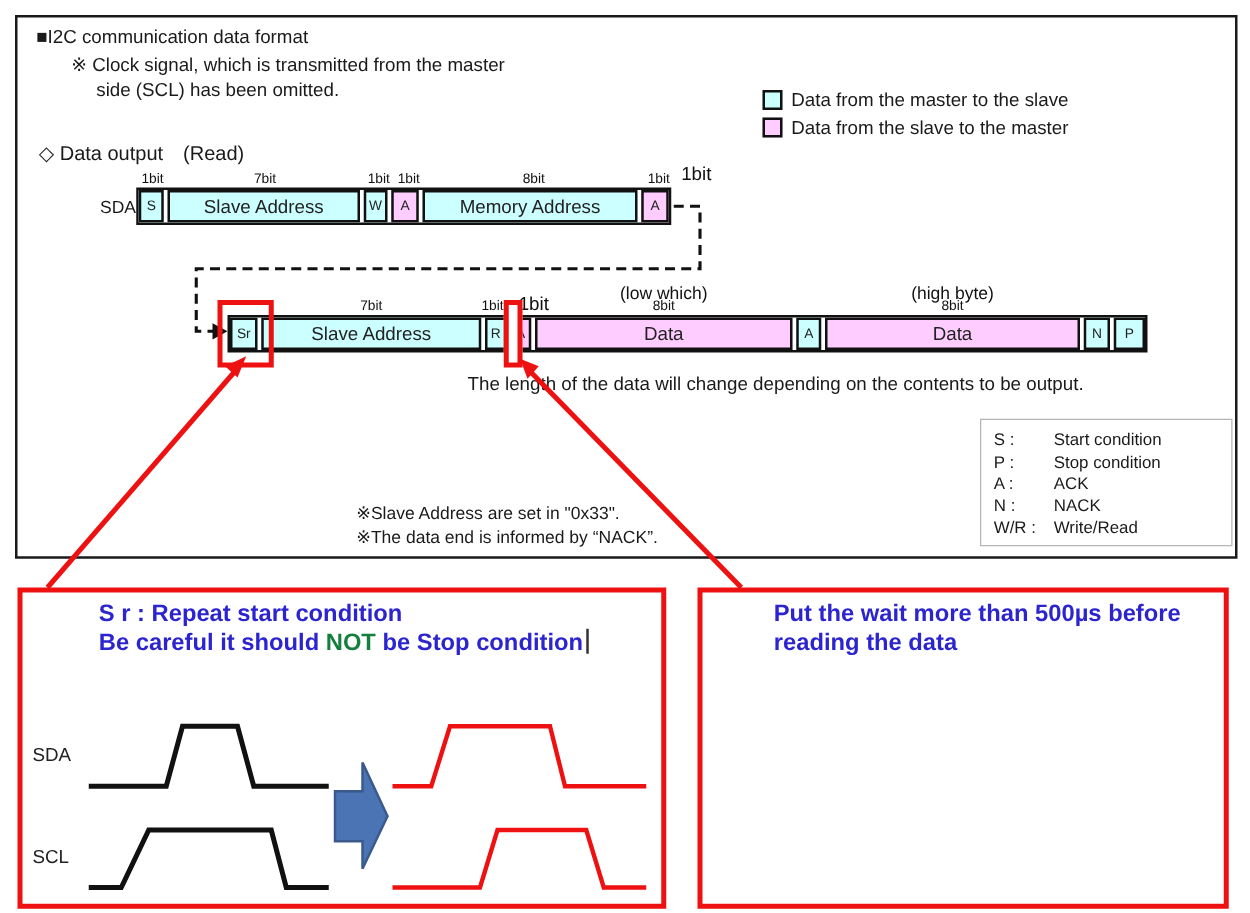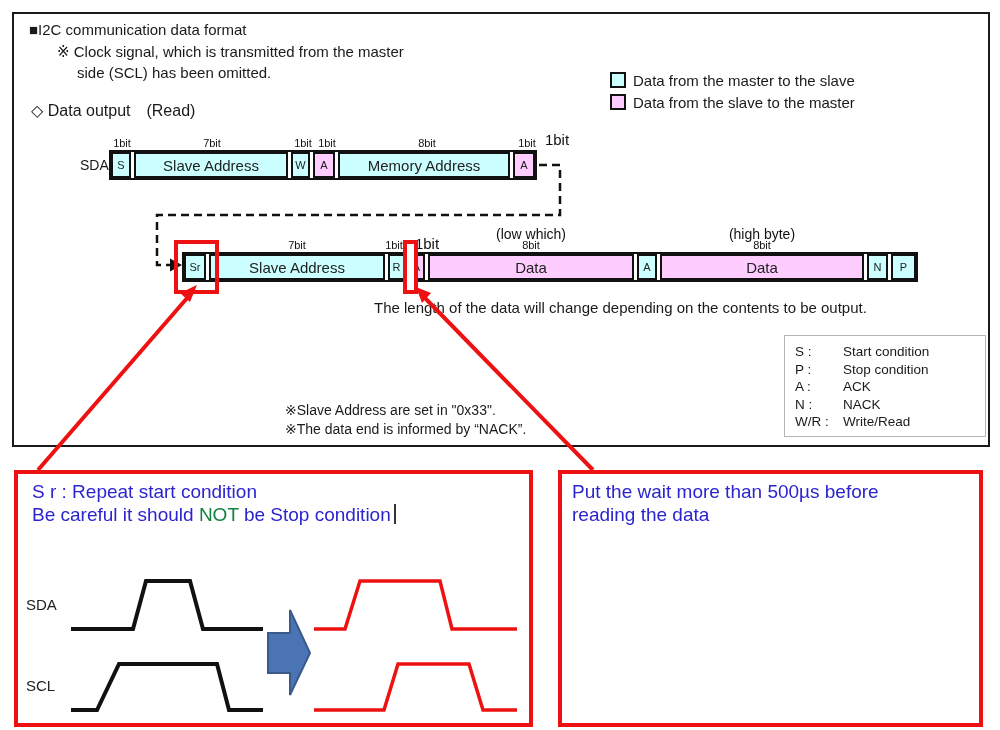--- a/index.html
+++ b/index.html
@@ -27,21 +27,21 @@
   .red-outline{position:absolute;border:4px solid #ee1111;box-sizing:border-box;}
   
   #key-box{left:770px;top:321px;width:202px;height:102px;border:1px solid #b5b5b5;background:#fff;
            padding:7px 0 0 10px;box-sizing:border-box;}
   .key-line{display:flex;font-size:13.5px;line-height:17.6px;}
   .key-sym{width:48px;}
   
   .callout{position:absolute;border:4px solid #ee1111;background:#fff;box-sizing:border-box;}
   #callout-left{left:14px;top:470px;width:519px;height:257px;}
   #callout-right{left:558px;top:470px;width:425px;height:257px;}
-  .blue-head{font-weight:normal;font-size:19px;color:#2b24cf;line-height:23px;white-space:nowrap;}
+  .blue-head{font-weight:bold;font-size:19px;color:#2b24cf;line-height:23px;white-space:nowrap;margin-left:47px;}
   .red-em{color:#15803d;}
   .caret{display:inline-block;width:2px;height:20px;background:#333;vertical-align:-3px;margin-left:3px;}
   .sig-label{position:absolute;font-size:15px;color:#222;}
   svg{display:block;}
   .overlay{pointer-events:none;}
 </style>
 </head>
 <body>
 
 <div id="stage">
@@ -56,21 +56,21 @@
       <div class="legend-row">
         <span class="swatch cyan"></span>
         <span class="t15">Data from the master to the slave</span>
       </div>
       <div class="legend-row">
         <span class="swatch pink"></span>
         <span class="t15">Data from the slave to the master</span>
       </div>
     </div>
 
-    <div class="abs" style="left:17px;top:87px;font-size:16px;">◇ Data output　(Read)</div>
+    <div class="abs" style="left:17px;top:99px;font-size:16px;">◇ Data output　(Read)</div>
 
     <div class="bit-label" style="left:108px;top:123px;">1bit</div>
     <div class="bit-label" style="left:198px;top:123px;">7bit</div>
     <div class="bit-label" style="left:289px;top:123px;">1bit</div>
     <div class="bit-label" style="left:313px;top:123px;">1bit</div>
     <div class="bit-label" style="left:413px;top:123px;">8bit</div>
     <div class="bit-label" style="left:513px;top:123px;">1bit</div>
     <div class="bit-label big" style="left:543px;top:117px;">1bit</div>
 
     <div class="abs t14" style="left:66px;top:143px;">SDA</div>

